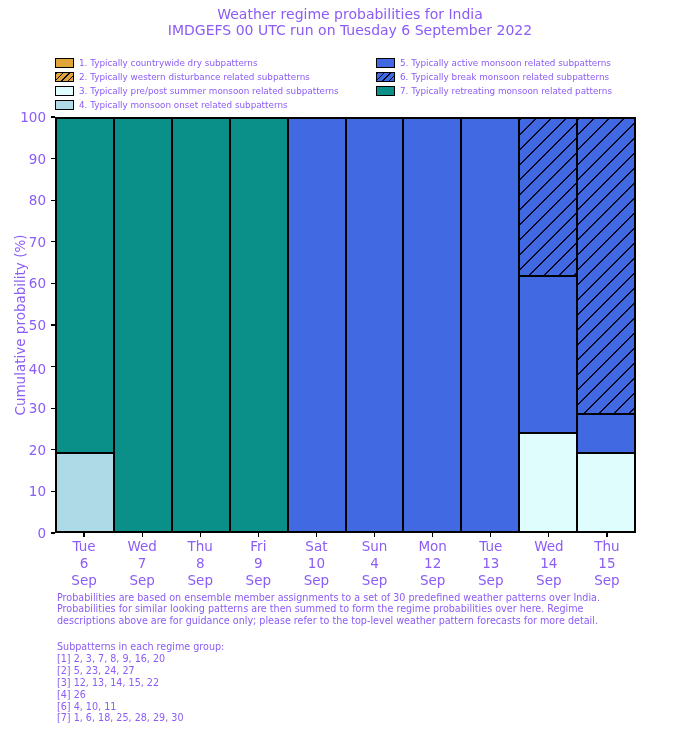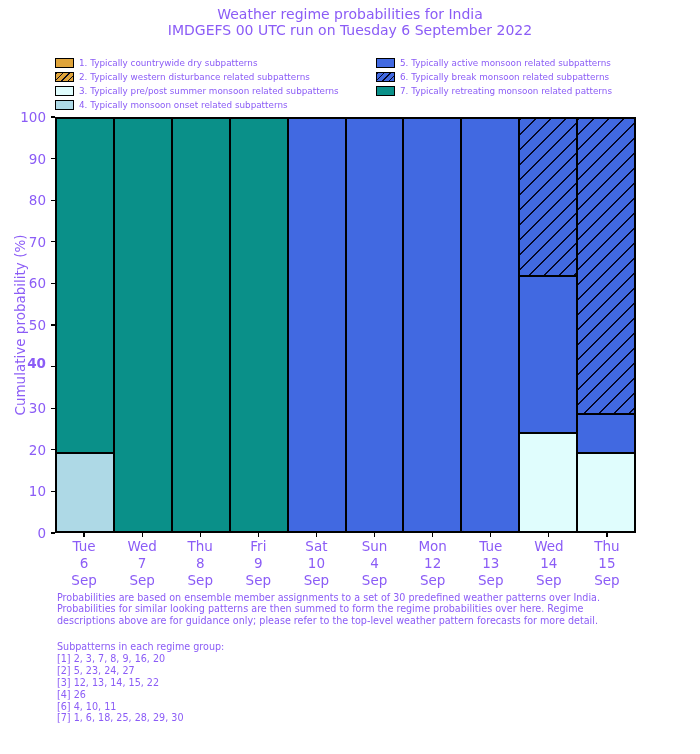--- a/index.html
+++ b/index.html
@@ -125,21 +125,21 @@
       </div>
     <div id="axis-decor">
         <div class="ytick-label" style="top: 416px;">0</div>
         <div class="ytick-mark" style="top: 415.35px;"></div>
         <div class="ytick-label" style="top: 374.4px;">10</div>
         <div class="ytick-mark" style="top: 373.75px;"></div>
         <div class="ytick-label" style="top: 332.8px; text-align: center;">20</div>
         <div class="ytick-mark" style="top: 332.15px;"></div>
         <div class="ytick-label" style="top: 291.2px;">30</div>
         <div class="ytick-mark" style="top: 290.55px;"></div>
-        <div class="ytick-label" style="top: 246px; font-weight: bold;">40</div>
+        <div class="ytick-label" style="top: 252px;">40</div>
         <div class="ytick-mark" style="top: 248.95px;"></div>
         <div class="ytick-label" style="top: 208px; margin-left: 24px;">50</div>
         <div class="ytick-mark" style="top: 207.35px;"></div>
         <div class="ytick-label" style="top: 166.4px;">60</div>
         <div class="ytick-mark" style="top: 165.75px;"></div>
         <div class="ytick-label" style="top: 124.8px;">70</div>
         <div class="ytick-mark" style="top: 124.15px;"></div>
         <div class="ytick-label" style="top: 83.2px;">80</div>
         <div class="ytick-mark" style="top: 82.55px;"></div>
         <div class="ytick-label" style="top: 41.6px;">90</div>

